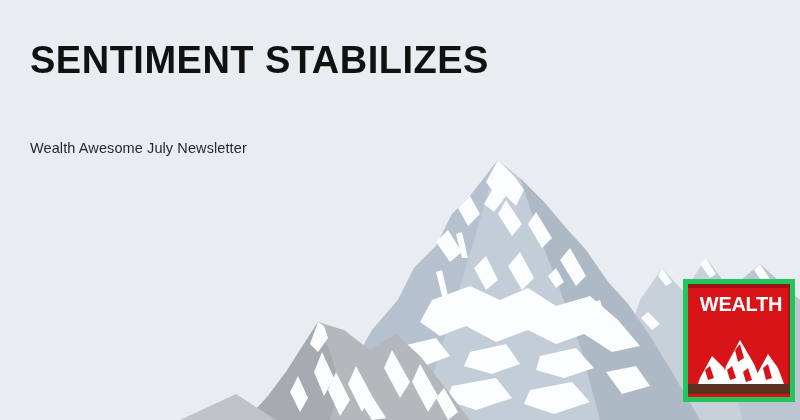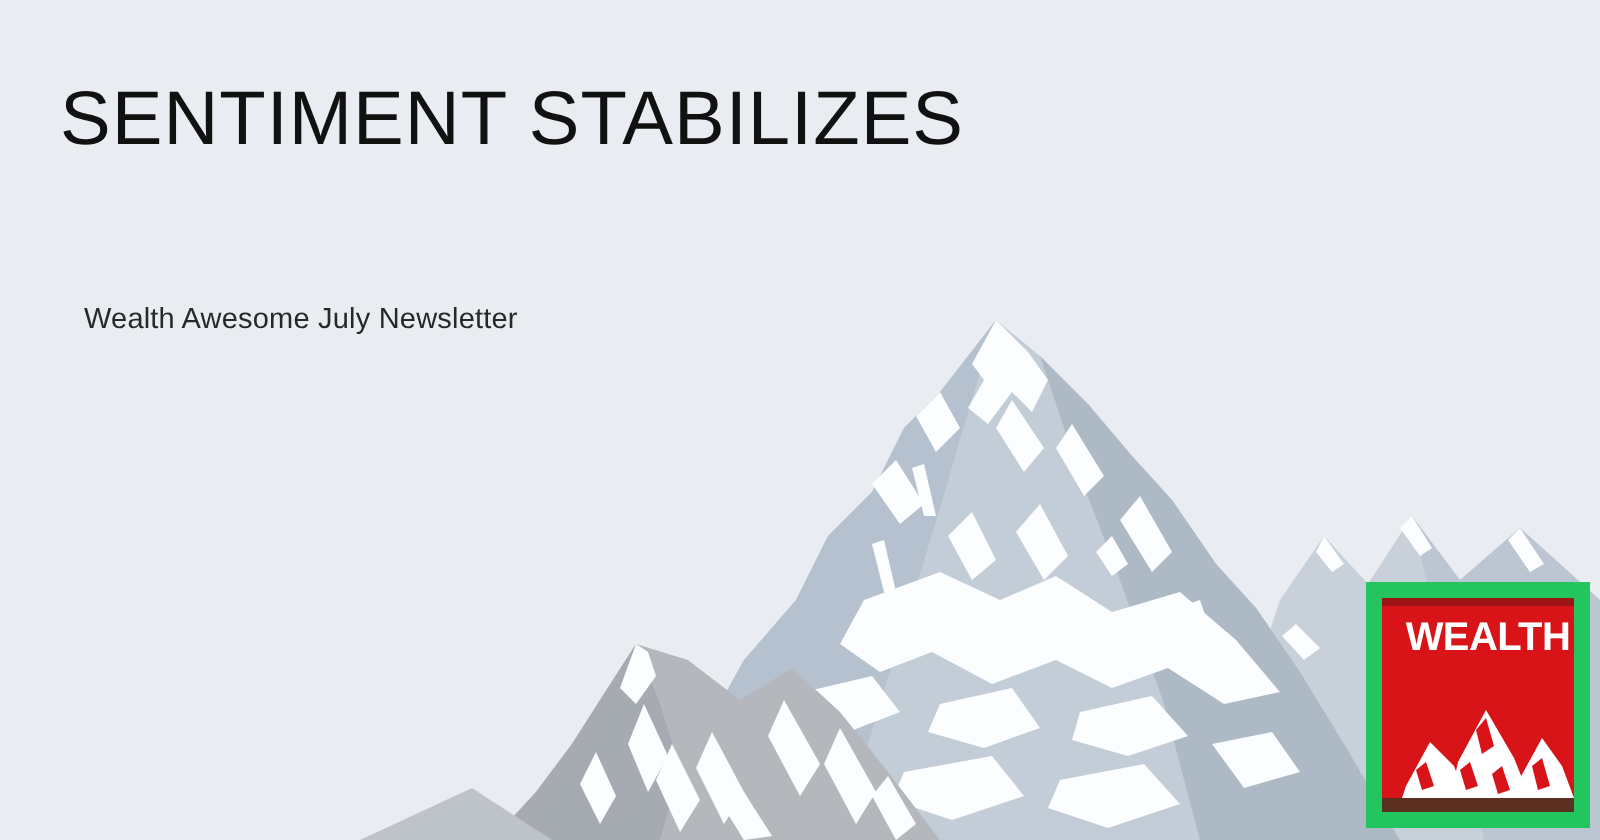--- a/index.html
+++ b/index.html
@@ -24,48 +24,48 @@
     height: 420px;
     display: block;
   }
 
   
   #headline {
     position: absolute;
     left: 30px;
     top: 40px;
     font-size: 38px;
-    font-weight: 400;
+    font-weight: 700;
     letter-spacing: 0.5px;
     color: #111111;
     line-height: 1.1;
     white-space: nowrap;
     margin: 0;
   }
   #subhead {
     position: absolute;
     left: 30px;
     top: 140px;
     font-size: 14.5px;
     font-weight: 400;
     color: #26292c;
     letter-spacing: 0.1px;
     white-space: nowrap;
-    margin: 12px;
+    margin: 0;
   }
 
   
   #logo-badge {
     position: absolute;
     left: 683px;
-    top: 291px;
+    top: 279px;
     width: 112px;
     height: 123px;
     box-sizing: border-box;
-    border: 8px solid #22c55e;
+    border: 5px solid #22c55e;
     background: #d81418;
     overflow: hidden;
   }
   #logo-inner {
     position: absolute;
     left: 0; top: 0;
     width: 106px;
     height: 117px;
   }
   #logo-art {

